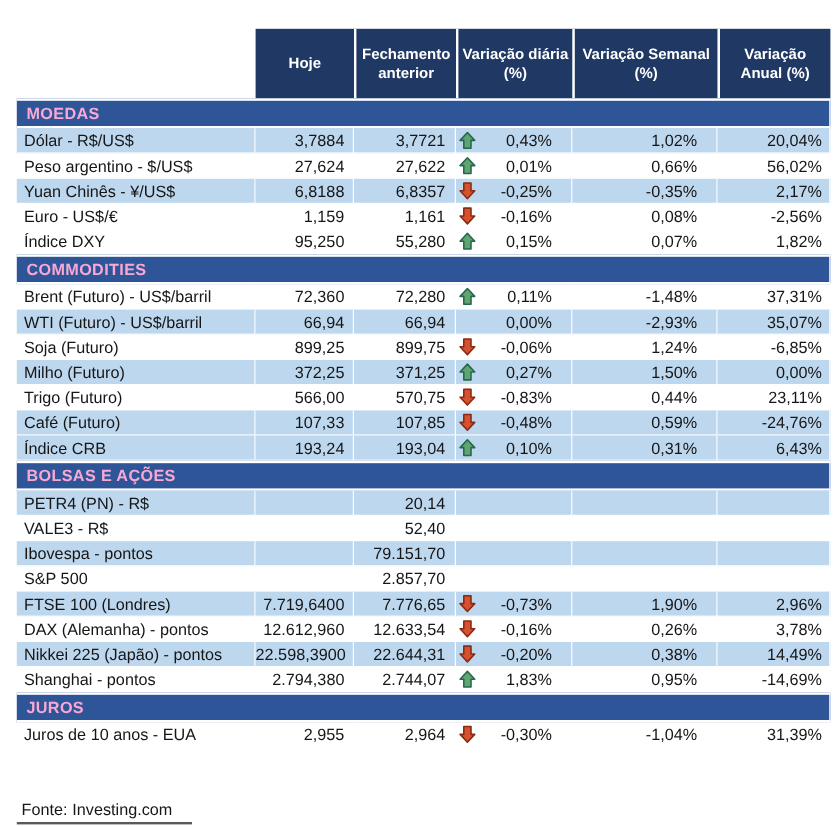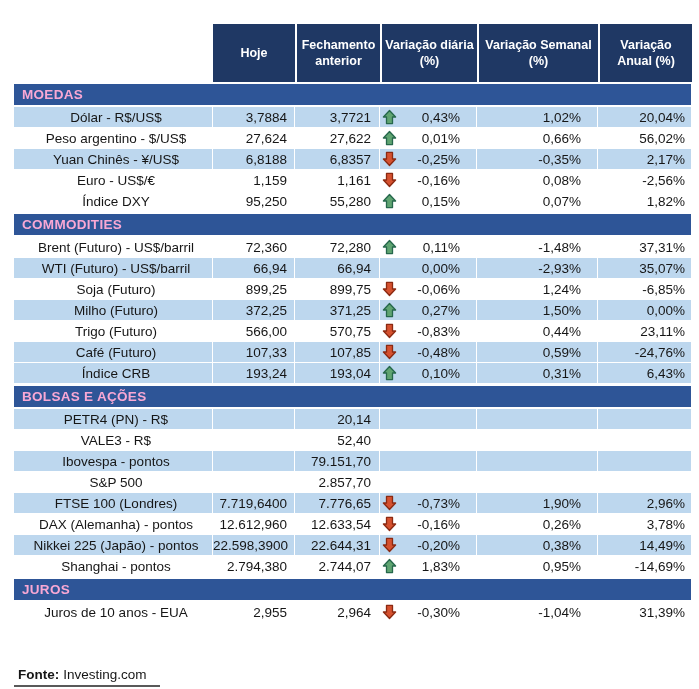--- a/index.html
+++ b/index.html
@@ -36,39 +36,39 @@
     border-top:2px solid #fff;border-bottom:2px solid #fff;letter-spacing:.3px;
     text-align:left;white-space:nowrap;
   }
   td{
     height:21px;box-sizing:border-box;font-size:13.5px;color:var(--text);
     padding:0;vertical-align:middle;border-right:1px solid #fff;
     border-bottom:1px solid #fff;white-space:nowrap;overflow:hidden;
   }
   tr.blue td{background:var(--row-alt-bg);}
   tr.white td{background:#ffffff;}
-  td.label{padding-left:6px;text-align:center;}
+  td.label{padding-left:6px;text-align:left;}
   td.num{text-align:right;padding-right:7px;}
   td.fech{padding-right:8px;text-align:right;}
   td.sem{padding-right:16px;}
   td.anual{padding-right:6px;}
   td.dia{padding:0;}
   .dia-inner{
     display:flex;align-items:center;justify-content:space-between;
     padding:0 16px 0 2px;height:15px;
   }
   .arr{width:16px;height:16px;display:flex;align-items:center;justify-content:flex-start;}
   .arr svg{display:block;}
   .dval{text-align:right;}
   .fonte{
     position:absolute;left:14px;top:667px;font-size:13.5px;
     display:inline-block;min-width:138px;border-bottom:2px solid #595959;
     padding:0 4px 3px 4px;white-space:nowrap;
   }
-  .fonte-label{font-weight:bold;}
+  .fonte-label{font-weight:normal;}
   .fonte-name{margin-left:4px;}
 </style>
 </head>
 <body>
 
 <div class="page">
 
   <table class="market">
     <colgroup>
       <col style="width:199px">

